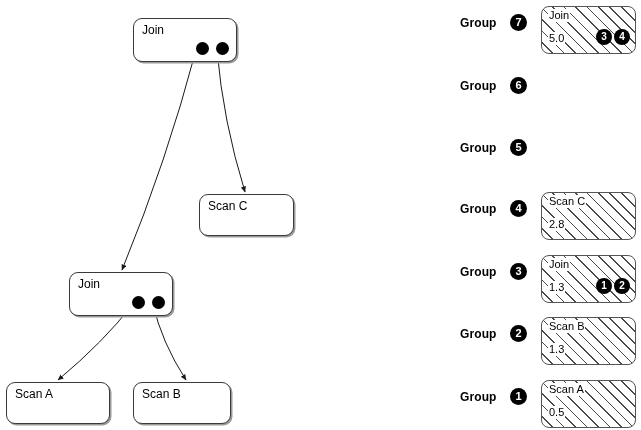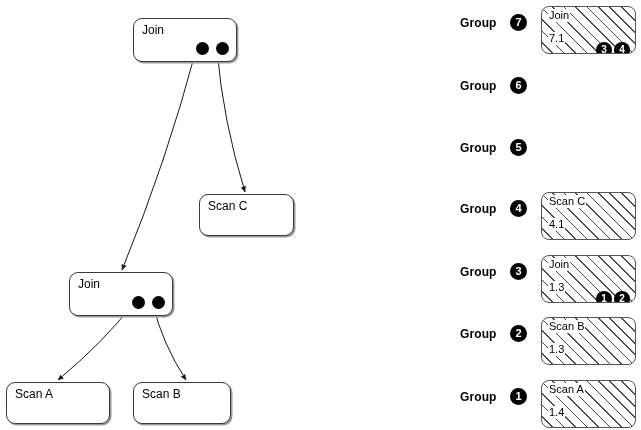--- a/index.html
+++ b/index.html
@@ -29,21 +29,21 @@
 
   .gbox{position:absolute;left:86px;top:0;width:95px;height:48px;
         border:1px solid #555;border-radius:8px;background:#fff;
         box-sizing:border-box;overflow:hidden;
         background-image:repeating-linear-gradient(45deg,
             transparent 0 7px,#4a4a4a 7px 8.1px);}
   .gbox-title{position:absolute;left:6px;top:2px;font-size:11px;
               line-height:13px;background:#fff;padding:0 1px;}
   .gbox-sub{position:absolute;left:6px;top:25px;font-size:11px;
             line-height:13px;background:#fff;padding:0 1px;}
-  .gbox-badges{position:absolute;right:5px;top:33px;}
+  .gbox-badges{position:absolute;right:5px;top:20px;}
   .gbox-badges .badge{margin-left:2px;width:16px;height:16px;
                       line-height:16px;font-size:10px;}
 </style>
 </head>
 <body>
 
 <div id="canvas">
 
   <svg id="edge-layer" width="641" height="430" style="position:absolute;left:0;top:0;">
     <defs>
@@ -79,38 +79,38 @@
       <div class="node" style="left: 133px; top: 382px; width: 98px; height: 42px;">
         <div class="node-label">Scan B</div>
       </div>
     </div>
   <div id="groups" style="position:absolute;left:455px;top:0;width:186px;height:312px;">
       <div class="group-row" style="top: 6px;">
         <div class="group-word">Group</div>
         <div class="badge group-badge">7</div>
         <div class="gbox">
           <div class="gbox-title">Join</div>
-          <div class="gbox-sub">7.1</div>
+          <div class="gbox-sub">5.0</div>
           <div class="gbox-badges"><span class="badge">3</span><span class="badge">4</span></div>
         </div>
       </div>
       <div class="group-row" style="top: 69px;">
         <div class="group-word">Group</div>
         <div class="badge group-badge">6</div>
       </div>
       <div class="group-row" style="top: 131px;">
         <div class="group-word">Group</div>
         <div class="badge group-badge">5</div>
       </div>
       <div class="group-row" style="top: 192px;">
         <div class="group-word">Group</div>
         <div class="badge group-badge">4</div>
         <div class="gbox">
           <div class="gbox-title">Scan C</div>
-          <div class="gbox-sub">4.1</div>
+          <div class="gbox-sub">2.8</div>
         </div>
       </div>
       <div class="group-row" style="top: 255px;">
         <div class="group-word">Group</div>
         <div class="badge group-badge">3</div>
         <div class="gbox">
           <div class="gbox-title">Join</div>
           <div class="gbox-sub">1.3</div>
           <div class="gbox-badges"><span class="badge">1</span><span class="badge">2</span></div>
         </div>
@@ -121,17 +121,17 @@
         <div class="gbox">
           <div class="gbox-title">Scan B</div>
           <div class="gbox-sub">1.3</div>
         </div>
       </div>
       <div class="group-row" style="top: 380px;">
         <div class="group-word">Group</div>
         <div class="badge group-badge">1</div>
         <div class="gbox">
           <div class="gbox-title">Scan A</div>
-          <div class="gbox-sub">1.4</div>
+          <div class="gbox-sub">0.5</div>
         </div>
       </div>
     </div>
 </div>
 
 </body></html>

